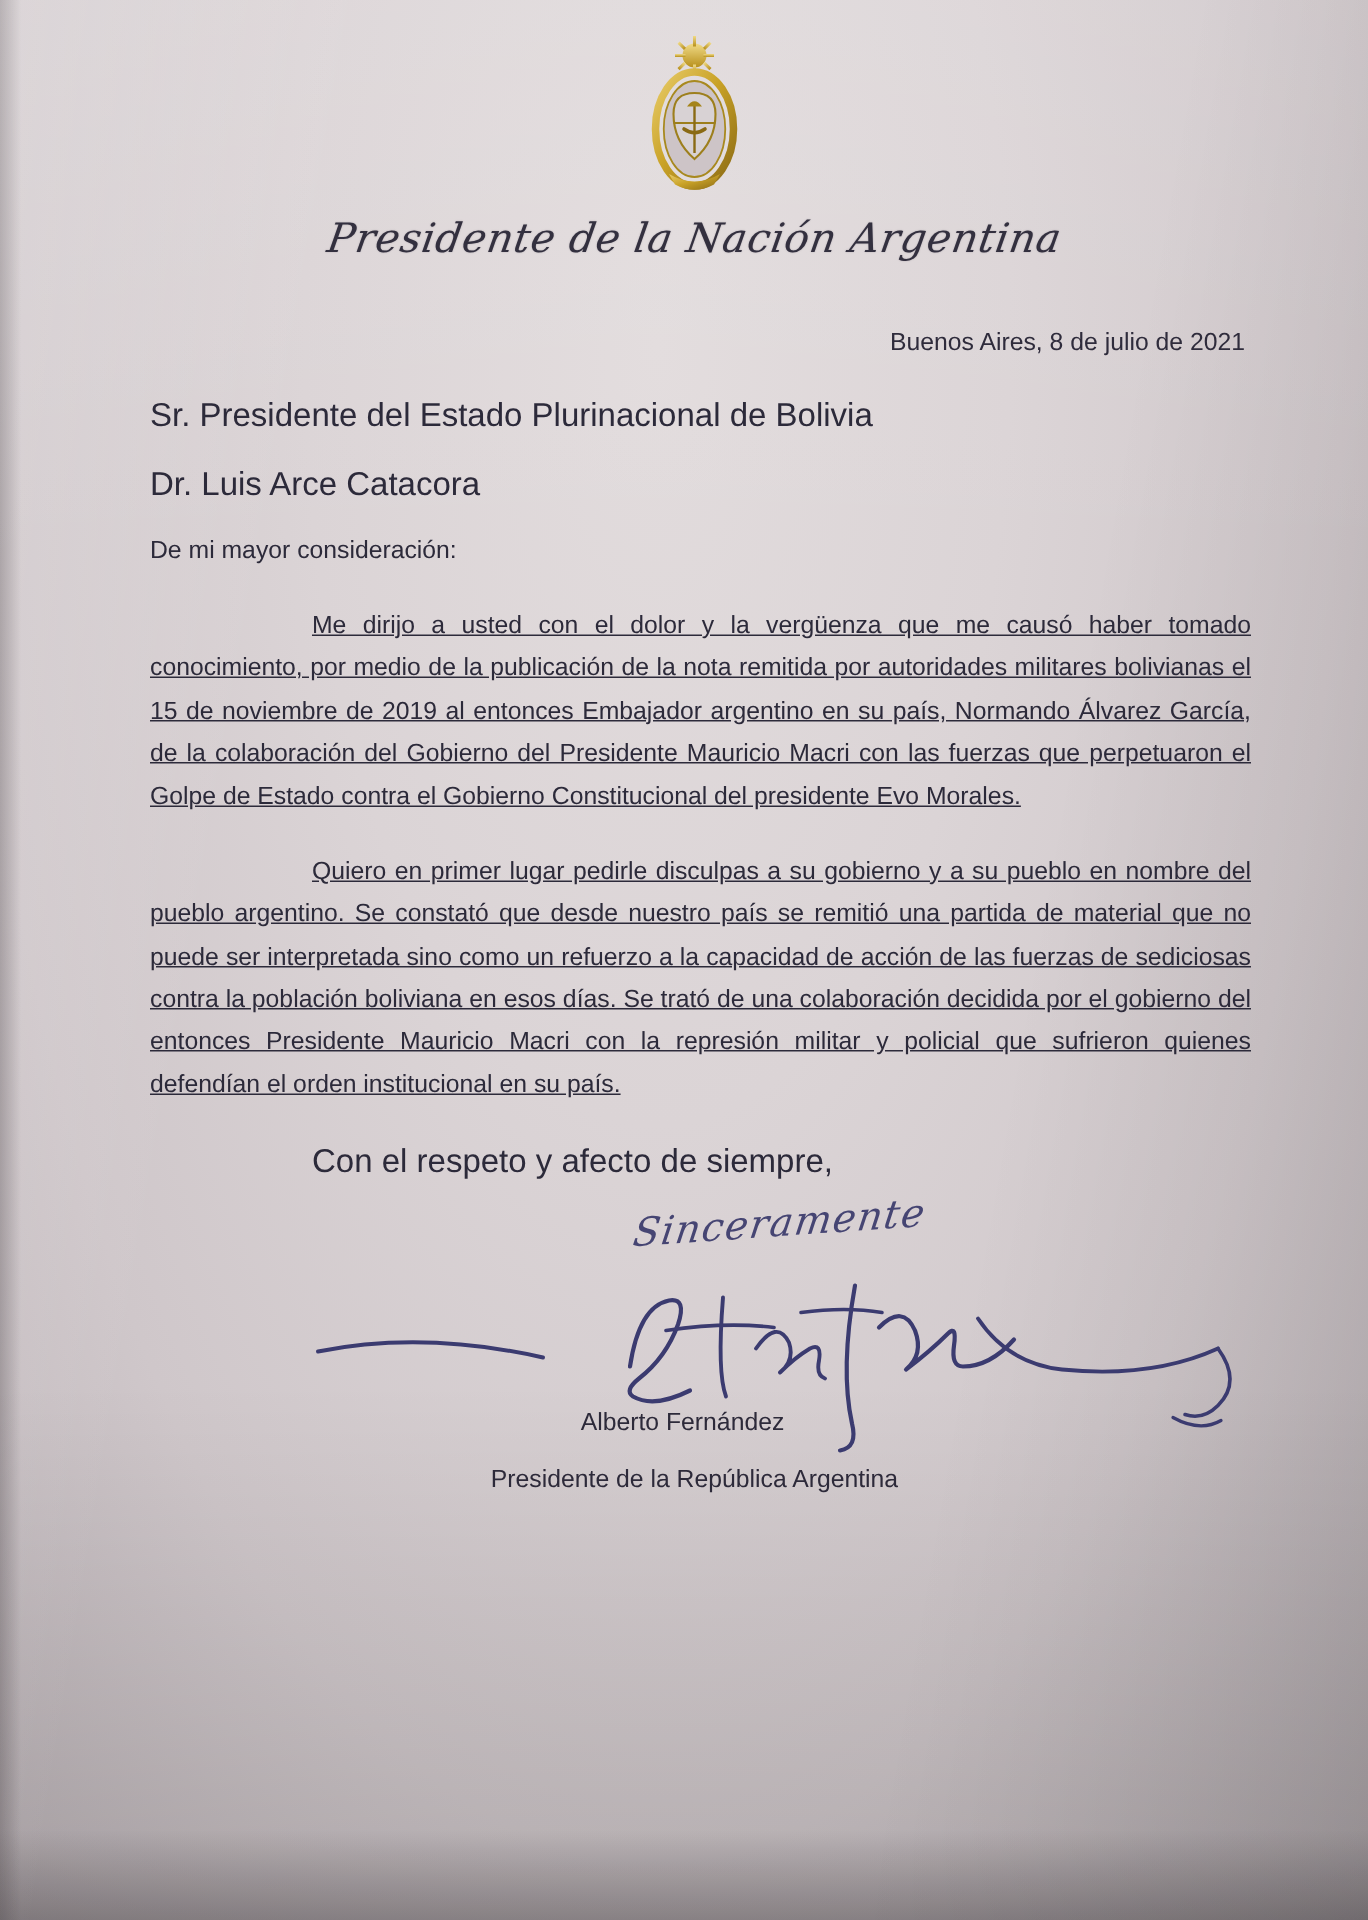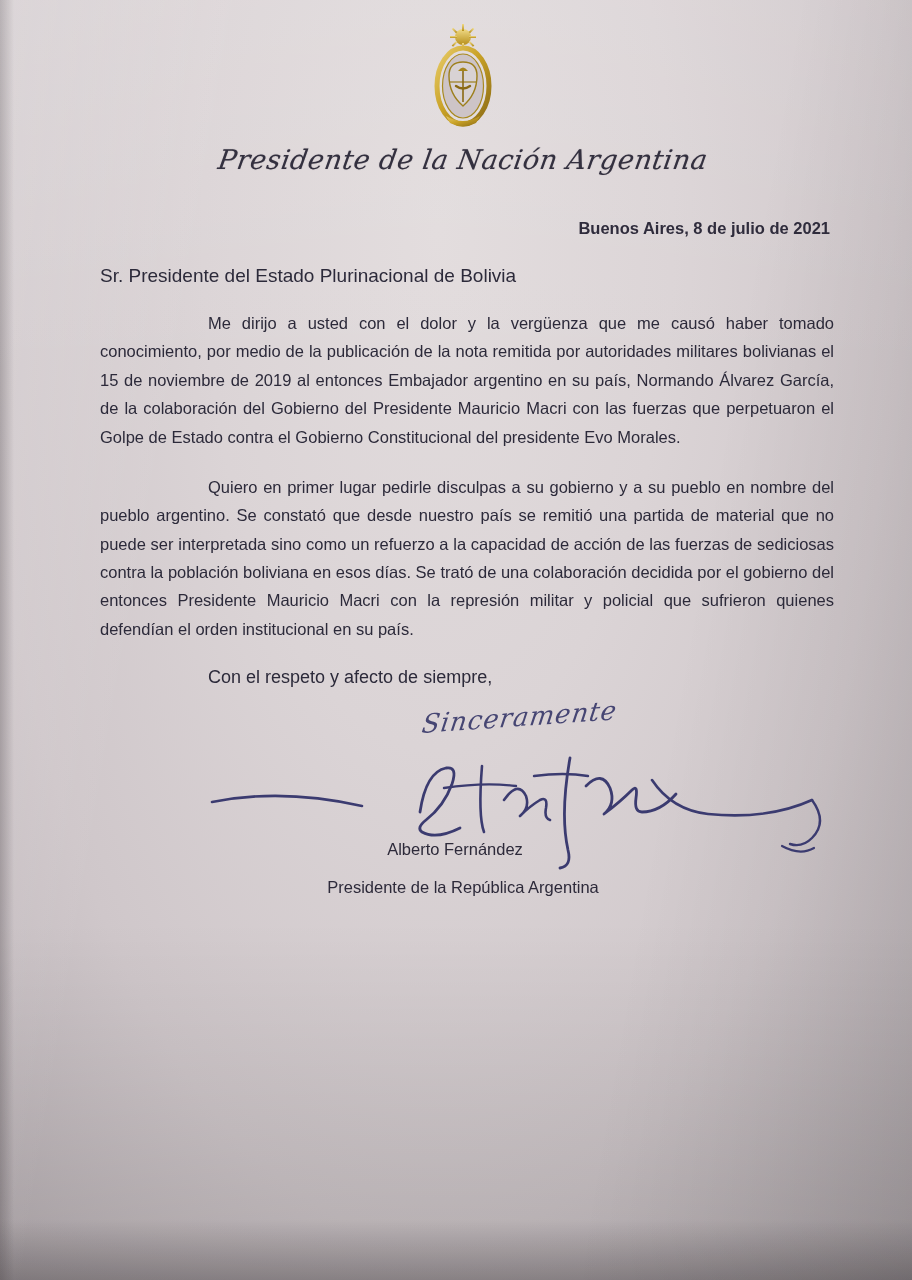--- a/index.html
+++ b/index.html
@@ -74,51 +74,51 @@
     font-weight: 500;
     text-shadow: 0 0 1px rgba(60,55,70,0.35);
   }
 
   .date-line {
     text-align: right;
     margin-top: 44px;
     font-size: 16.5px;
     color: #2f2c3c;
     padding-right: 4px;
-    font-weight: bold;
   }
 
   .addressee {
     margin-top: 28px;
-    font-size: 19px;
+    font-size: 22px;
     line-height: 1.0;
     padding-left: 8px;
   }
   .addressee div { margin-bottom: 24px; }
 
   .salutation {
     font-size: 16.5px;
     padding-left: 8px;
     margin-top: 2px;
     margin-bottom: 26px;
   }
 
   .body p {
     font-size: 16.5px;
     line-height: 1.72;
     text-align: justify;
     text-justify: inter-word;
     margin: 0 0 22px 0;
     text-indent: 108px;
     padding-left: 8px;
+    text-decoration: underline;
   }
   .body p:last-child { margin-bottom: 0; }
 
   .closing {
-    font-size: 18px;
+    font-size: 22px;
     padding-left: 116px;
     margin-top: 24px;
   }
 
   
   .sig-area {
     position: relative;
     height: 190px;
     margin-top: 4px;
   }
@@ -209,22 +209,24 @@
         </svg>
       </div>
     </div>
 
     <div class="letterhead">Presidente de la Nación Argentina</div>
 
     <div class="date-line">Buenos Aires, 8 de julio de 2021</div>
 
     <div class="addressee">
       <div>Sr. Presidente del Estado Plurinacional de Bolivia</div>
-    </div>
-
+      <div>Dr. Luis Arce Catacora</div>
+    </div>
+
+    <div class="salutation">De mi mayor consideración:</div>
 
     <div class="body">
       <p>Me dirijo a usted con el dolor y la vergüenza que me causó haber tomado conocimiento, por medio de la publicación de la nota remitida por autoridades militares bolivianas el 15 de noviembre de 2019 al entonces Embajador argentino en su país, Normando Álvarez García, de la colaboración del Gobierno del Presidente Mauricio Macri con las fuerzas que perpetuaron el Golpe de Estado contra el Gobierno Constitucional del presidente Evo Morales.</p>
       <p>Quiero en primer lugar pedirle disculpas a su gobierno y a su pueblo en nombre del pueblo argentino. Se constató que desde nuestro país se remitió una partida de material que no puede ser interpretada sino como un refuerzo a la capacidad de acción de las fuerzas de sediciosas contra la población boliviana en esos días. Se trató de una colaboración decidida por el gobierno del entonces Presidente Mauricio Macri con la represión militar y policial que sufrieron quienes defendían el orden institucional en su país.</p>
     </div>
 
     <div class="closing">Con el respeto y afecto de siempre,</div>
 
     <div class="sig-area">
       <div class="sig-word">Sinceramente</div>

